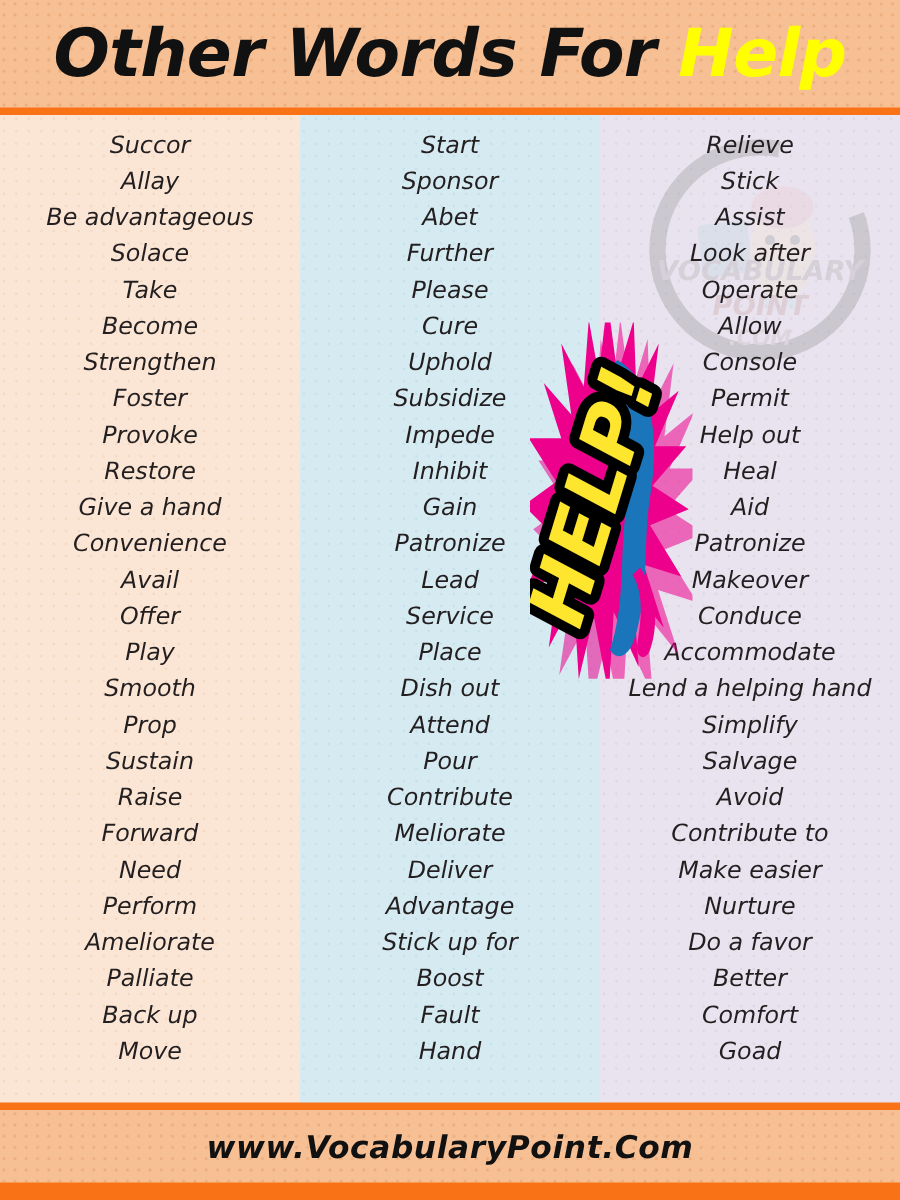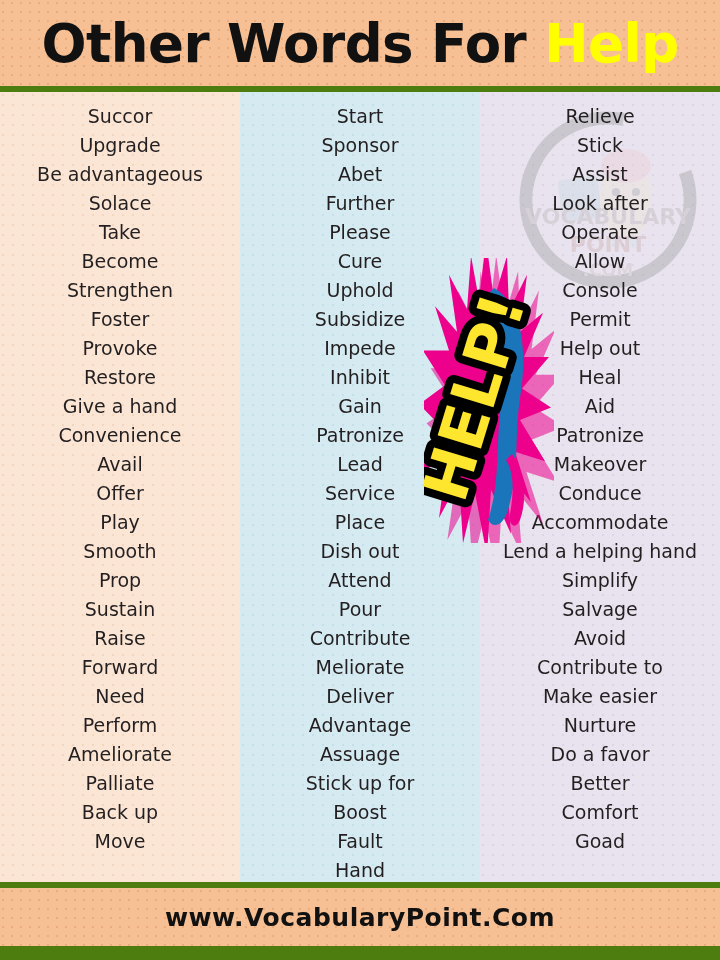--- a/index.html
+++ b/index.html
@@ -6,21 +6,22 @@
   * { margin:0; padding:0; box-sizing:border-box; }
   html, body {
     width:720px; height:960px;
     background:#ffffff;
     font-family:"Liberation Sans", sans-serif;
     overflow:hidden;
   }
   #page {
     position:relative;
     width:720px; height:960px;
-    background:#4d7c0f;
+    background:#f97316;
+    font-style:italic;
   }
 
   
   .banner {
     position:absolute;
     left:0; width:720px;
     background:#f7c094;
     background-image:
       radial-gradient(circle at 3px 3px, rgba(214,138,84,.35) 1.1px, transparent 1.3px);
     background-size:9px 9px;
@@ -122,21 +123,21 @@
       <span>Other Words For</span><span>&nbsp;</span><span class="hl">Help</span>
     </div>
   </div>
 
   <div id="columns">
 
     <div class="column col-peach">
 
       <div class="words">
           <div class="word">Succor</div>
-          <div class="word">Upgrade</div>
+          <div class="word">Allay</div>
           <div class="word">Be advantageous</div>
           <div class="word">Solace</div>
           <div class="word">Take</div>
           <div class="word">Become</div>
           <div class="word">Strengthen</div>
           <div class="word">Foster</div>
           <div class="word">Provoke</div>
           <div class="word">Restore</div>
           <div class="word">Give a hand</div>
           <div class="word">Convenience</div>
@@ -174,21 +175,20 @@
           <div class="word">Lead</div>
           <div class="word">Service</div>
           <div class="word">Place</div>
           <div class="word">Dish out</div>
           <div class="word">Attend</div>
           <div class="word">Pour</div>
           <div class="word">Contribute</div>
           <div class="word">Meliorate</div>
           <div class="word">Deliver</div>
           <div class="word">Advantage</div>
-          <div class="word">Assuage</div>
           <div class="word">Stick up for</div>
           <div class="word">Boost</div>
           <div class="word">Fault</div>
           <div class="word">Hand</div>
         </div>
     </div>
 
     <div class="column col-lav">
 
       <svg id="watermark" viewBox="0 0 200 200">

